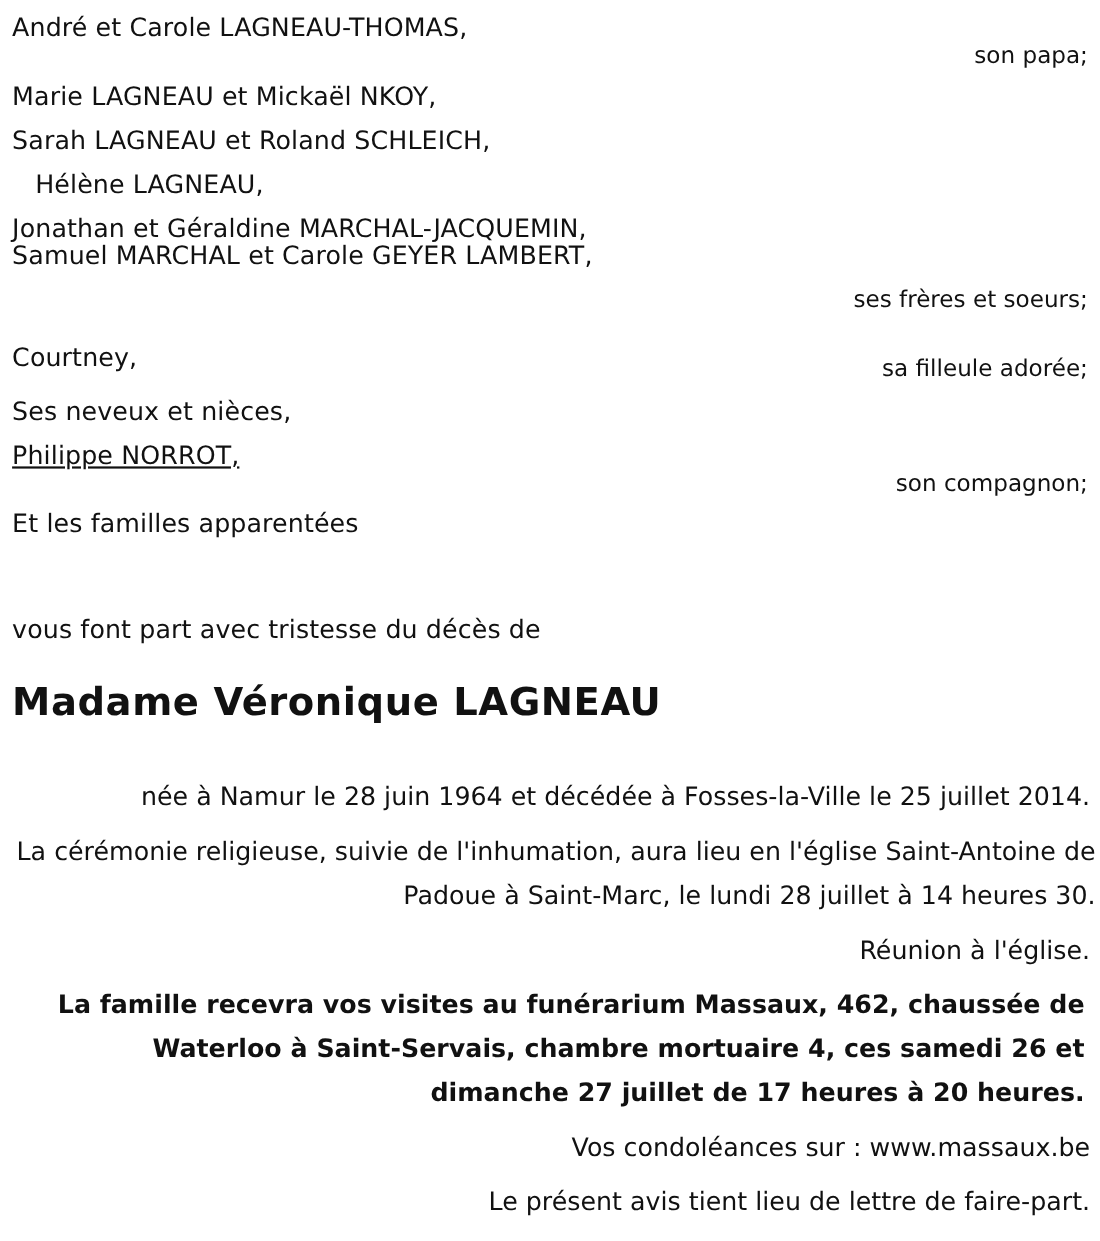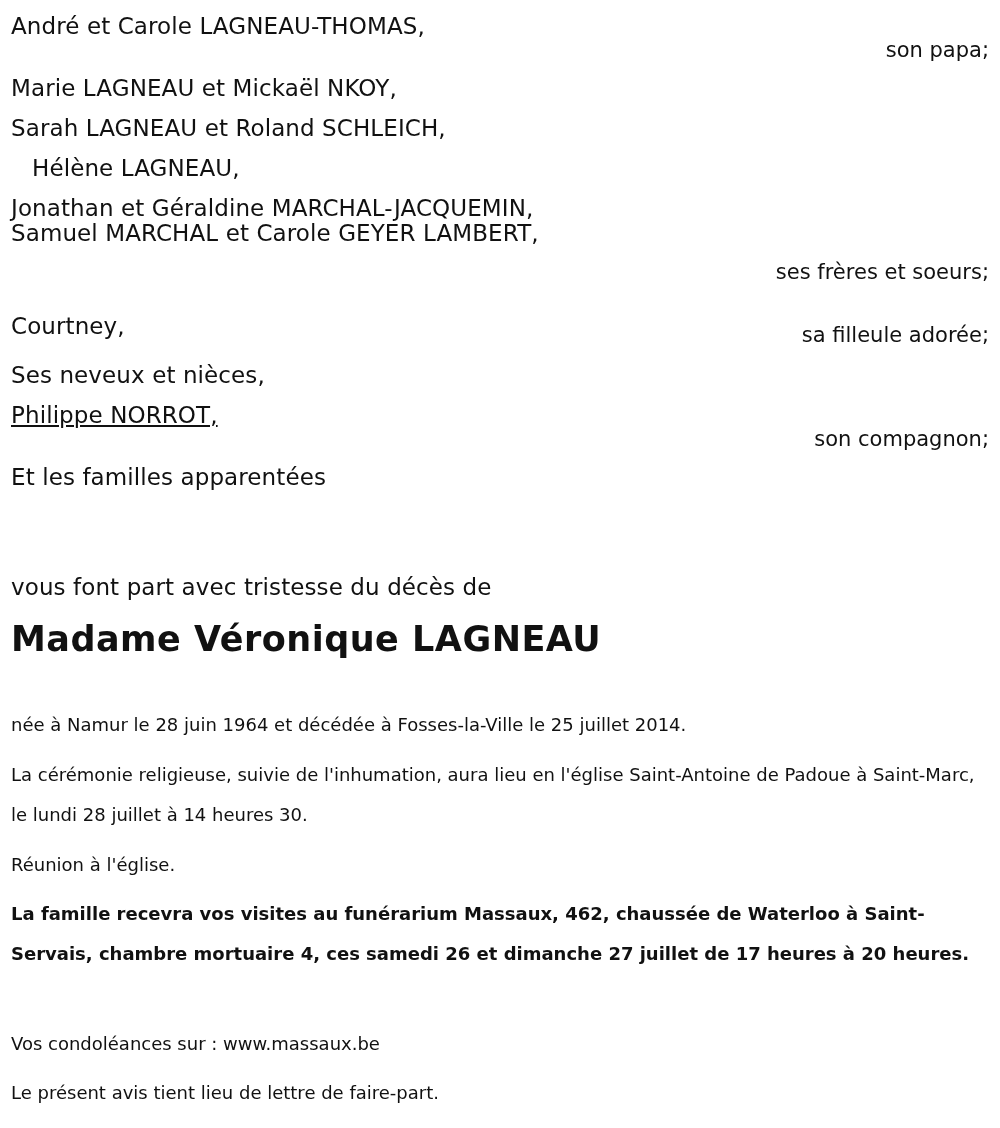--- a/index.html
+++ b/index.html
@@ -38,22 +38,23 @@
       font-size: 35px;
       line-height: 42px;
       font-weight: bold;
       white-space: nowrap;
       letter-spacing: 0.5px;
     }
     .para {
       position: absolute;
       left: 11px;
       width: 980px;
-      font-size: 18px;
+      font-size: 23px;
       line-height: 40px;
+      text-align: right;
     }
     .bold {
       font-weight: bold;
     }
   </style>
 </head>
 <body>
 
 <div class="line" style="top:11px;">André et Carole LAGNEAU-THOMAS,</div>
 <div class="role" style="top:36px;">son papa;</div>
@@ -67,21 +68,21 @@
 
 <div class="line" style="top:311px;">Courtney,</div>
 <div class="role" style="top:321px;">sa filleule adorée;</div>
 
 <div class="line" style="top:360px;">Ses neveux et nièces,</div>
 <div class="line" style="top:400px;text-decoration:underline;">Philippe NORROT,</div>
 <div class="role" style="top:425px;">son compagnon;</div>
 
 <div class="line" style="top:462px;">Et les familles apparentées</div>
 
-<div class="line" style="top:572px;">vous font part avec tristesse du décès de</div>
+<div class="line" style="top:558px;">vous font part avec tristesse du décès de</div>
 
 <div class="title">Madame Véronique LAGNEAU</div>
 
 <div class="para" style="top:705px;">née à Namur le 28 juin 1964 et décédée à Fosses-la-Ville le 25 juillet 2014.</div>
 <div class="para" style="top:755px; width:985px;">La cérémonie religieuse, suivie de l'inhumation, aura lieu en l'église Saint-Antoine de Padoue à Saint-Marc, le lundi 28 juillet à 14 heures 30.</div>
 <div class="para" style="top:845px;">Réunion à l'église.</div>
 <div class="para bold" style="top:894px; width:975px;">La famille recevra vos visites au funérarium Massaux, 462, chaussée de Waterloo à Saint-Servais, chambre mortuaire 4, ces samedi 26 et dimanche 27 juillet de 17 heures à 20 heures.</div>
 <div class="para" style="top:1024px;">Vos condoléances sur : www.massaux.be</div>
 <div class="para" style="top:1073px;">Le présent avis tient lieu de lettre de faire-part.</div>
 

